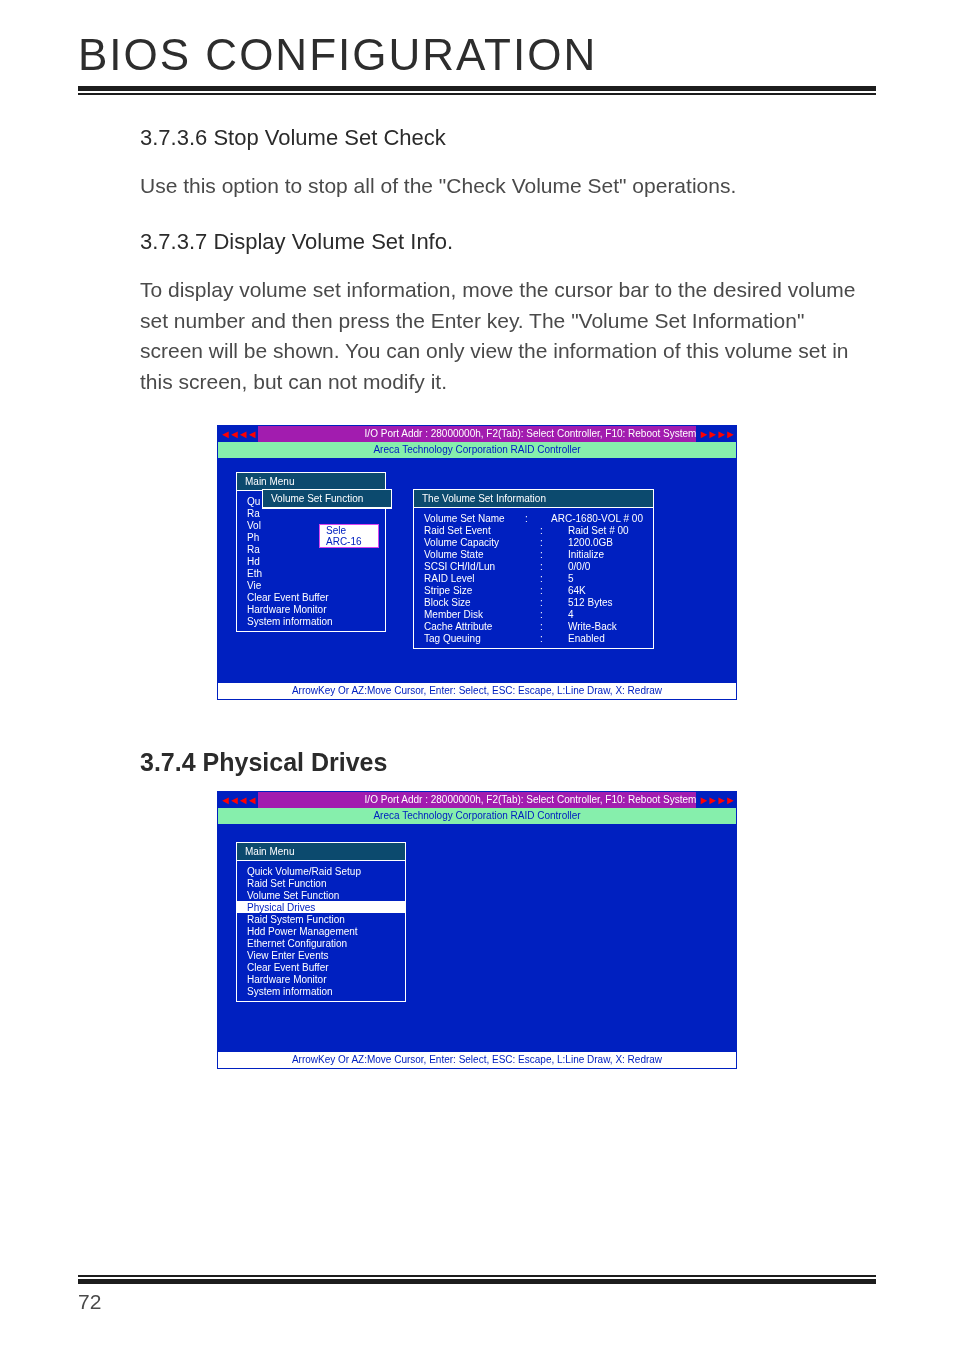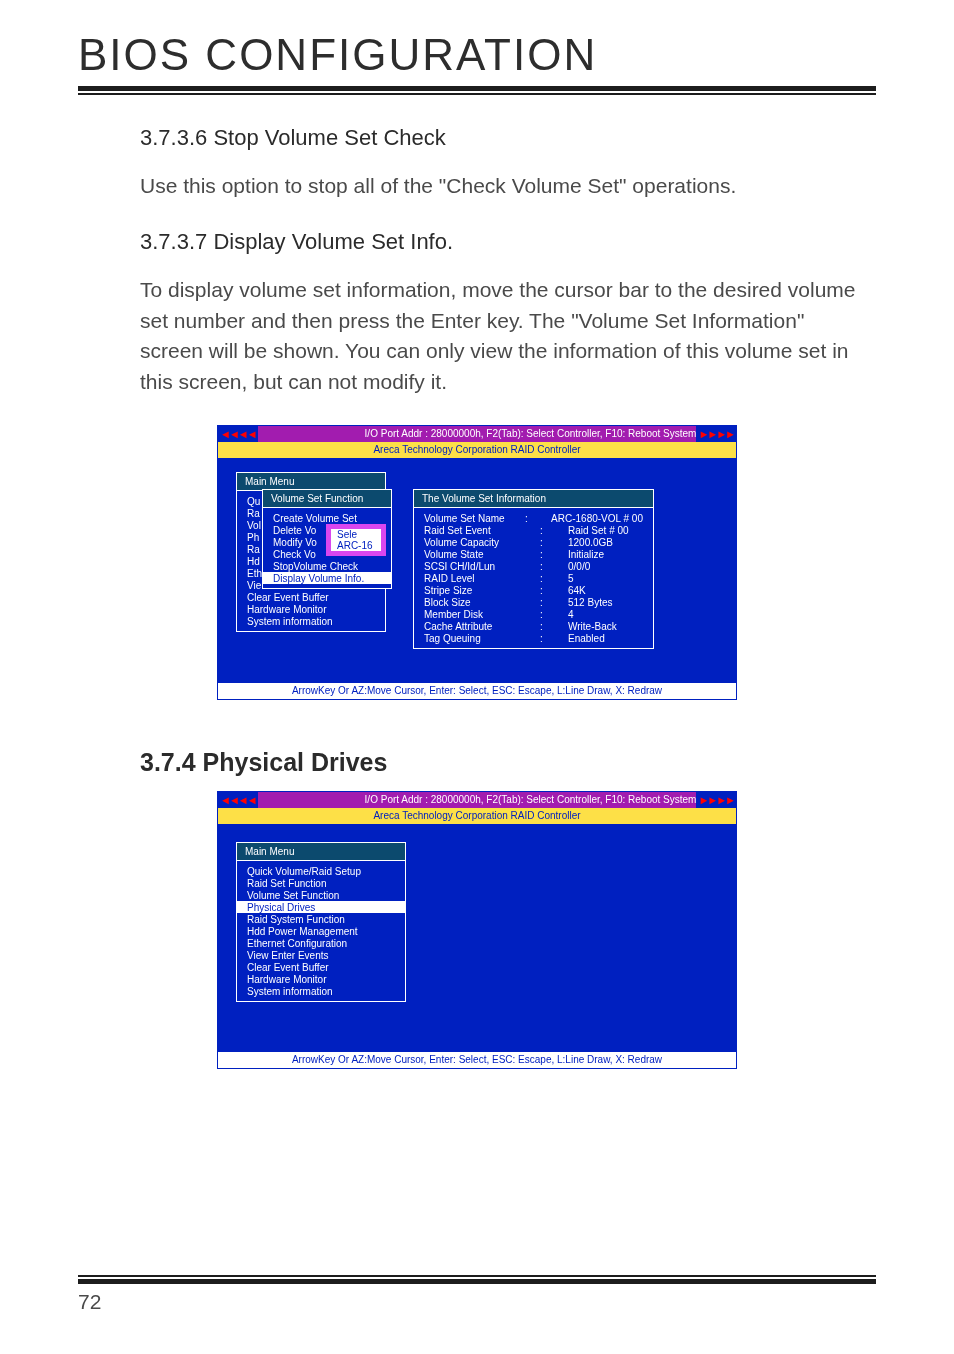--- a/index.html
+++ b/index.html
@@ -85,21 +85,21 @@
     background: #a21caf;
     color: #ffffff;
     font-size: 10px;
     line-height: 16px;
     text-align: right;
     white-space: nowrap;
     overflow: hidden;
   }
   .bios-subtitle {
     color: #0020c0;
-    background: #fde047;
+    background: #86efac;
     text-align: center;
     font-size: 10px;
     line-height: 16px;
     height: 16px;
   }
   .bios-body {
     background: #0020c0;
     position: relative;
     height: 225px;
   }
@@ -208,31 +208,23 @@
           <div class="menu-item">Eth</div>
           <div class="menu-item">Vie</div>
           <div class="menu-item">Clear Event Buffer</div>
           <div class="menu-item">Hardware Monitor</div>
           <div class="menu-item">System information</div>
         </div>
       </div>
 
       <div class="menu-box" style="left:44px; top:31px; width:130px;">
         <div class="menu-title">Volume Set Function</div>
-        <div class="menu-items">
-          <div class="menu-item">Create Volume Set</div>
-          <div class="menu-item">Delete Vo</div>
-          <div class="menu-item">Modify Vo</div>
-          <div class="menu-item">Check Vo</div>
-          <div class="menu-item">StopVolume Check</div>
-          <div class="menu-item sel">Display Volume Info.</div>
-        </div>
-      </div>
-
-      <div class="menu-box" style="left:108px; top:66px; width:60px; border:5px solid #d946ef;">
+      </div>
+
+      <div class="menu-box" style="left:101px; top:66px; width:60px; border:1px solid #d946ef;">
         <div class="menu-item sel" style="padding:0 6px;">Sele</div>
         <div class="menu-item sel" style="padding:0 6px;">ARC-16</div>
       </div>
 
       <div class="menu-box" style="left:195px; top:31px; width:241px;">
         <div class="menu-title">The Volume Set Information</div>
         <div class="menu-items">
           <div class="info-row">
               <span class="info-label">Volume Set Name</span>
               <span class="info-colon">:</span>

